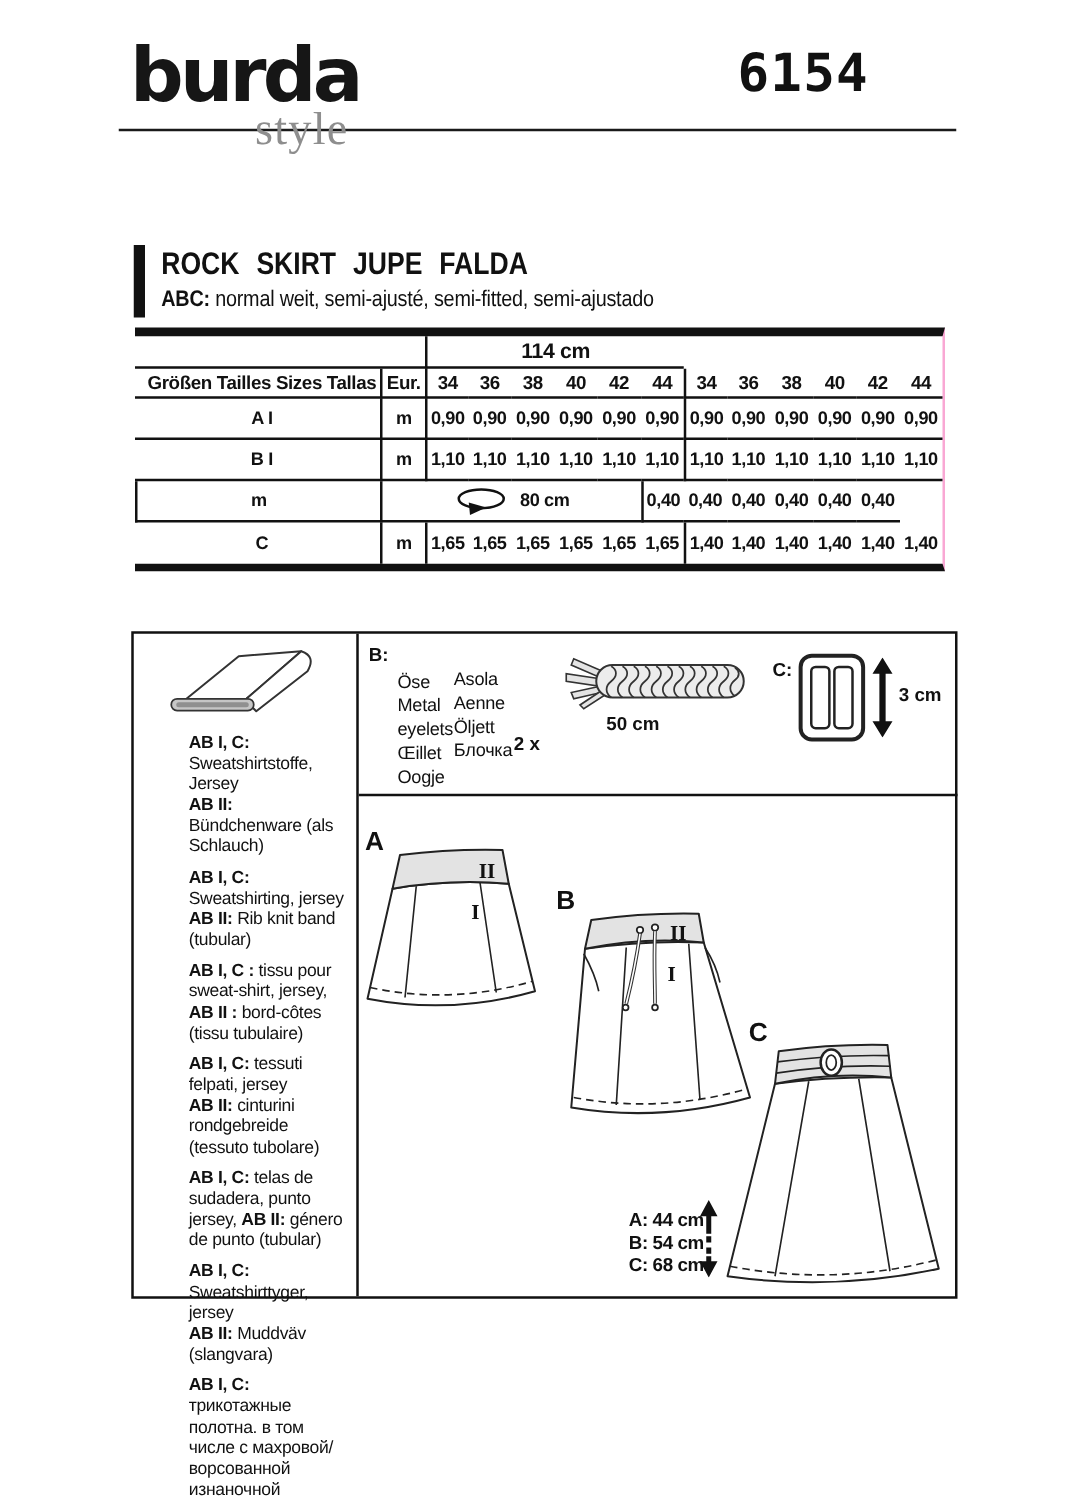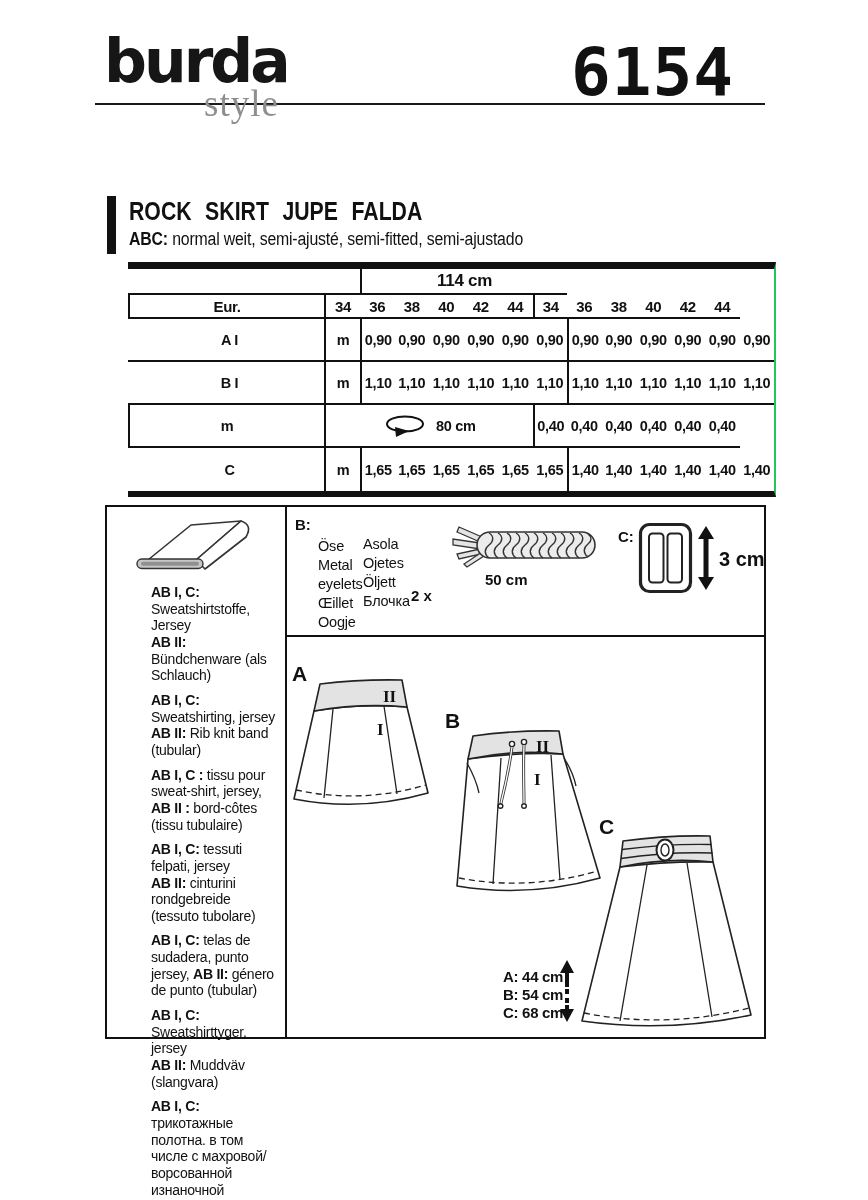--- a/index.html
+++ b/index.html
@@ -6,44 +6,44 @@
   html,body { background:#fff; }
   .page { position:relative; width:868px; height:1200px; background:#fff;
           font-family:"Liberation Sans", sans-serif; color:#111; overflow:hidden; }
 
   
   .logo-main { position:absolute; left:104px; top:26px; font-family:"DejaVu Sans", sans-serif;
                font-weight:700; font-size:60px; letter-spacing:-3px; color:#161616; }
   .logo-sub  { position:absolute; left:204px; top:82px; font-family:"Liberation Serif", serif;
                font-size:37px; color:#8e8e8e; letter-spacing:1px; }
   .head-rule { position:absolute; left:95px; top:103px; width:670px; height:2px; background:#1a1a1a; }
-  .pattern-number { position:absolute; left:556px; top:34px; width:178px; text-align:right;
-               font-family:"DejaVu Sans Mono", monospace; font-weight:700; font-size:66px;
+  .pattern-number { position:absolute; left:590px; top:34px; width:178px; 
+               font-family:"DejaVu Sans Mono", monospace; font-weight:700; font-size:42px;
                letter-spacing:1px; color:#111; }
 
   
   .title-bar { position:absolute; left:107px; top:196px; width:9px; height:58px; background:#111; }
   .page-title { position:absolute; left:129px; top:197px; font-size:25px; font-weight:700;
                 letter-spacing:0; word-spacing:9px; transform:scaleX(.85); transform-origin:left top;
                 white-space:nowrap; }
   .fit-line { position:absolute; left:129px; top:229px; font-size:18px; transform:scaleX(.88);
               transform-origin:left top; white-space:nowrap; letter-spacing:-0.2px; }
   .fit-line b { font-weight:700; }
 
   
-  #ftable { position:absolute; left:128px; top:262px; width:648px;
-            border-top:7px solid #111; border-bottom:6px solid #111; border-right:2px solid #22c55e; }
+  #ftable { position:absolute; left:108px; top:262px; width:648px;
+            border-top:7px solid #111; border-bottom:6px solid #111; border-right:2px solid #f9a8d4; }
   .trow { display:grid; grid-template-columns:196px 36px repeat(12,1fr); }
   .trow.cmrow { grid-template-columns:232px 1fr 1fr; }
   .trow > div { border-bottom:2px solid #111; display:flex; align-items:center; justify-content:center;
                 font-weight:700; letter-spacing:-0.3px; }
   .trow:last-child > div { border-bottom:none; }
   .cmrow > div { height:26px; font-size:17px; }
   .szrow > div { height:24px; font-size:15px; }
-  .drow  > div { height:43px; font-size:14.5px; }
+  .drow  > div { height:33px; font-size:14.5px; }
   .c-lbl, .d-lbl { justify-content:flex-start; padding-left:7px; font-size:15px; white-space:nowrap; }
   .bl { border-left:2px solid #111; }
   .c-merged { grid-column:span 6; gap:9px; }
   .c-merged svg { display:block; }
 
   
   #panel { position:absolute; left:105px; top:505px; width:661px; height:534px; border:2px solid #111; }
   #fabric-col { position:absolute; left:0; top:0; bottom:0; width:180px; border-right:2px solid #111;
                 padding:5px 8px 0 8px; }
   #fabric-col .bolt-wrap { margin:2px 0 4px 14px; }
@@ -54,21 +54,21 @@
   .nb-label { position:absolute; left:8px; top:9px; font-weight:700; font-size:15px; }
   .ncol { position:absolute; font-size:14.5px; line-height:19px; letter-spacing:-0.2px; }
   #eyelet-col1 { left:31px; top:9px;margin-top:21px; }
   #eyelet-col2 { left:76px; top:28px; }
   .n-qty { position:absolute; left:124px; top:80px; font-weight:700; font-size:15px; }
   .cord-wrap { position:absolute; left:162px; top:14px; }
   .cord-label { position:absolute; left:198px; top:64px; font-weight:700; font-size:15px; }
   .nc-label { position:absolute; left:331px; top:21px; font-weight:700; font-size:15px; }
   .buckle-wrap { position:absolute; left:351px; top:15px; }
   .arrow3-wrap { position:absolute; left:410px; top:19px; }
-  .buckle-size { position:absolute; left:432px; top:41px; font-weight:700; font-size:20px; }
+  .buckle-size { position:absolute; left:432px; top:41px; font-weight:700; font-size:15px; }
 
   
   #views { position:absolute; left:180px; top:130px; width:479px; height:402px; }
   .view-label { position:absolute; font-weight:700; font-size:21px; }
   #lbl-a { left:5px;   top:25px; }
   #lbl-b { left:158px; top:72px; }
   #lbl-c { left:312px; top:178px; }
   .skirt { position:absolute; }
   #skirt-a { left:0px;   top:40px; }
   #skirt-b { left:168px; top:92px; }
@@ -102,20 +102,21 @@
     <b>ABC:</b>
     <span>normal weit, semi-ajusté, semi-fitted, semi-ajustado</span>
   </div>
 
   <div id="ftable">
       <div class="trow cmrow">
         <div class="c-empty"></div>
         <div class="c-cm bl">114 cm</div>
       </div>
       <div class="trow szrow">
+        <div class="c-lbl">Größen Tailles Sizes Tallas</div>
         <div class="c-unit bl">Eur.</div>
         <div class="c-sz bl">34</div>
         <div class="c-sz">36</div>
         <div class="c-sz">38</div>
         <div class="c-sz">40</div>
         <div class="c-sz">42</div>
         <div class="c-sz">44</div>
         <div class="c-sz bl">34</div>
         <div class="c-sz">36</div>
         <div class="c-sz">38</div>
@@ -215,21 +216,21 @@
       <div class="nb-label">B:</div>
       <div class="ncol" id="eyelet-col1">
           <div>Öse</div>
           <div>Metal</div>
           <div>eyelets</div>
           <div>Œillet</div>
           <div>Oogje</div>
         </div>
       <div class="ncol" id="eyelet-col2">
           <div>Asola</div>
-          <div>Ojetes</div>
+          <div>Aenne</div>
           <div>Öljett</div>
           <div>Блочка</div>
         </div>
       <div class="n-qty">2 x</div>
 
       <div class="cord-wrap">
         <svg width="148" height="48" viewBox="0 0 148 48">
           <path d="M33,16 L10,6 L8,11 L31,21 Z" fill="#e4e4e4" stroke="#333" stroke-width="1.3"></path>
           <path d="M31,22 L4,18 L4,24 L31,28 Z" fill="#e4e4e4" stroke="#333" stroke-width="1.3"></path>
           <path d="M31,28 L8,33 L10,38 L32,33 Z" fill="#e4e4e4" stroke="#333" stroke-width="1.3"></path>

